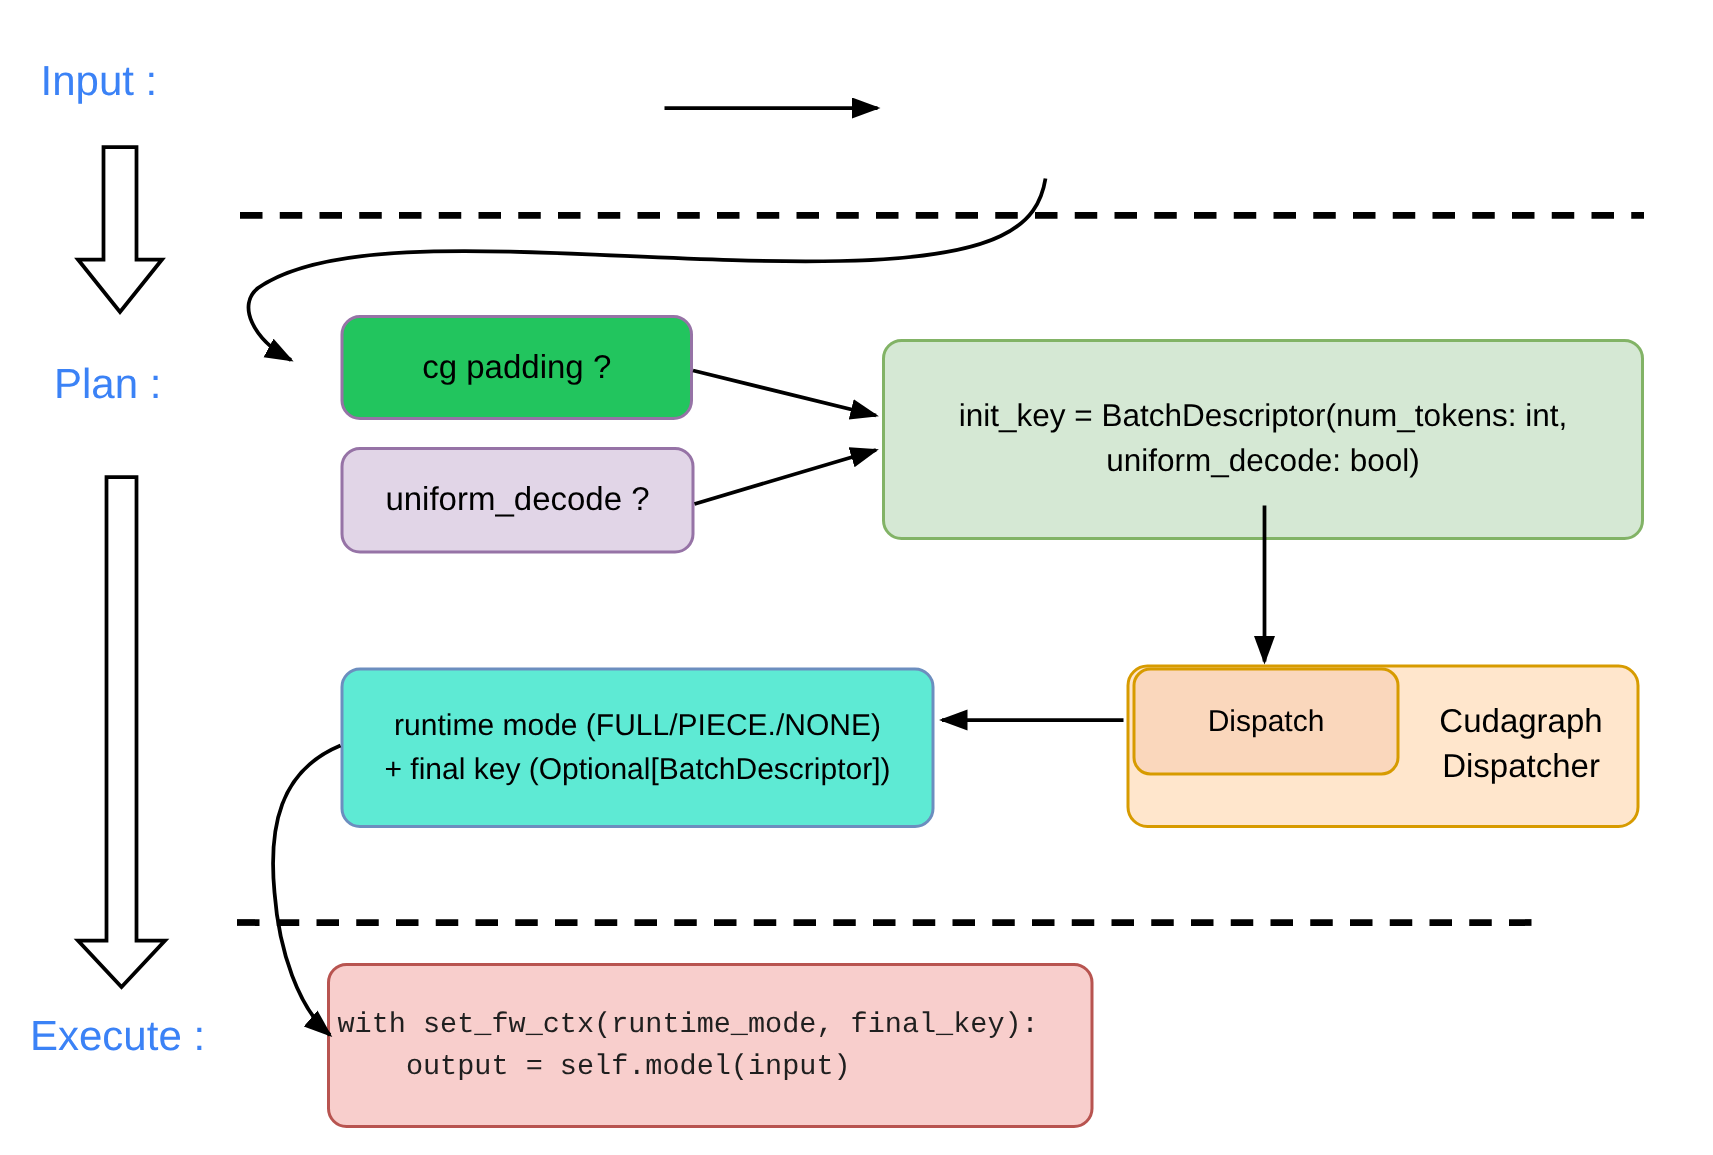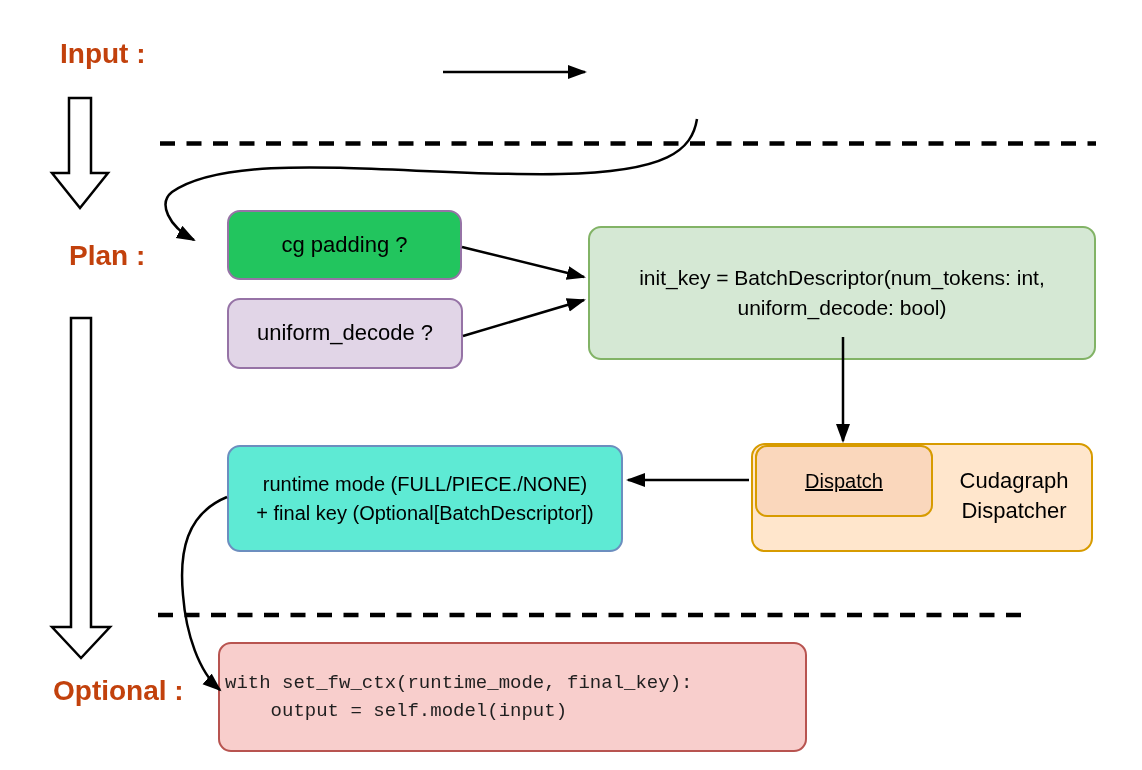--- a/index.html
+++ b/index.html
@@ -5,25 +5,24 @@
   html,body{margin:0;padding:0;background:#ffffff;}
   .canvas{
     position:relative;
     width:1142px;height:770px;
     background:#ffffff;
     font-family:"Liberation Sans","DejaVu Sans",sans-serif;
     overflow:hidden;
   }
   .stage-label{
     position:absolute;
-    font-weight:bold;
+    font-weight:normal;
     font-size:28px;
-    color:#c2410c;
+    color:#3b82f6;
     white-space:nowrap;
-    margin-left:33px;
   }
   .node{
     position:absolute;
     box-sizing:border-box;
     border:2px solid #666;
     border-radius:13px;
     display:flex;
     flex-direction:column;
     align-items:center;
     justify-content:center;
@@ -35,57 +34,57 @@
   #node-input-batch   {left:226px;top:28px;width:217px;height:89px;font-size:22px;}
   #node-preprocess    {left:588px;top:27px;width:190px;height:91px;font-size:22px;}
   #node-cg-padding    {left:227px;top:210px;width:235px;height:70px;font-size:22px;}
   #node-uniform-decode{left:227px;top:298px;width:236px;height:71px;font-size:22px;}
   #node-init-key      {left:588px;top:226px;width:508px;height:134px;font-size:21px;line-height:30px;}
   #node-dispatcher    {left:751px;top:443px;width:342px;height:109px;border-radius:14px;}
   #node-dispatch      {left:755px;top:445px;width:178px;height:72px;font-size:20px;border-radius:12px;}
   #dispatcher-label   {position:absolute;left:938px;top:466px;width:152px;text-align:center;
                        font-size:22px;line-height:30px;color:#000;}
   #node-runtime-mode  {left:227px;top:445px;width:396px;height:107px;font-size:20px;line-height:29px;}
-  #node-execute-code  {left:218px;top:642px;width:589px;height:110px;
+  #node-execute-code  {left:218px;top:642px;width:511px;height:110px;
                        font-family:"Liberation Mono","DejaVu Sans Mono",monospace;
                        font-size:19px;line-height:28px;
                        align-items:flex-start;justify-content:center;
                        padding-left:5px;text-align:center;color:#1f1f1f;}
   #node-execute-code .ln{white-space:pre;}
   svg.overlay{
     position:absolute;left:0;top:0;width:1142px;height:770px;
     pointer-events:none;
   }
 </style>
 </head>
 <body>
 
 <div class="canvas">
 
   <div class="stage-label" style="left:27px;top:38px;">Input :</div>
   <div class="stage-label" style="left:36px;top:240px;">Plan :</div>
-  <div class="stage-label" style="left:20px;top:675px;">Optional :</div>
+  <div class="stage-label" style="left:20px;top:675px;">Execute :</div>
 
 
 
   <div class="node" id="node-cg-padding" style="background: #22c55e; border-color: rgb(150, 115, 166);">
     <span class="ln">cg padding ?</span>
   </div>
 
   <div class="node" id="node-uniform-decode" style="background: rgb(225, 213, 231); border-color: rgb(150, 115, 166);">
     <span class="ln">uniform_decode ?</span>
   </div>
 
   <div class="node" id="node-init-key" style="background: rgb(213, 232, 212); border-color: rgb(130, 179, 102);">
     <span class="ln">init_key = BatchDescriptor(num_tokens: int,</span>
     <span class="ln">uniform_decode: bool)</span>
   </div>
 
   <div class="node" id="node-dispatcher" style="background: rgb(255, 230, 204); border-color: rgb(215, 155, 0);"></div>
-  <div class="node" id="node-dispatch" style="background: rgb(250, 215, 188); border-color: rgb(215, 155, 0); text-decoration: underline;">
+  <div class="node" id="node-dispatch" style="background: rgb(250, 215, 188); border-color: rgb(215, 155, 0);">
     <span class="ln">Dispatch</span>
   </div>
   <div id="dispatcher-label">Cudagraph Dispatcher</div>
 
   <div class="node" id="node-runtime-mode" style="background: #5eead4; border-color: rgb(108, 142, 191);">
     <span class="ln">runtime mode (FULL/PIECE./NONE)</span>
     <span class="ln">+ final key (Optional[BatchDescriptor])</span>
   </div>
 
   <div class="node" id="node-execute-code" style="background: rgb(248, 206, 204); border-color: rgb(184, 84, 80);">

